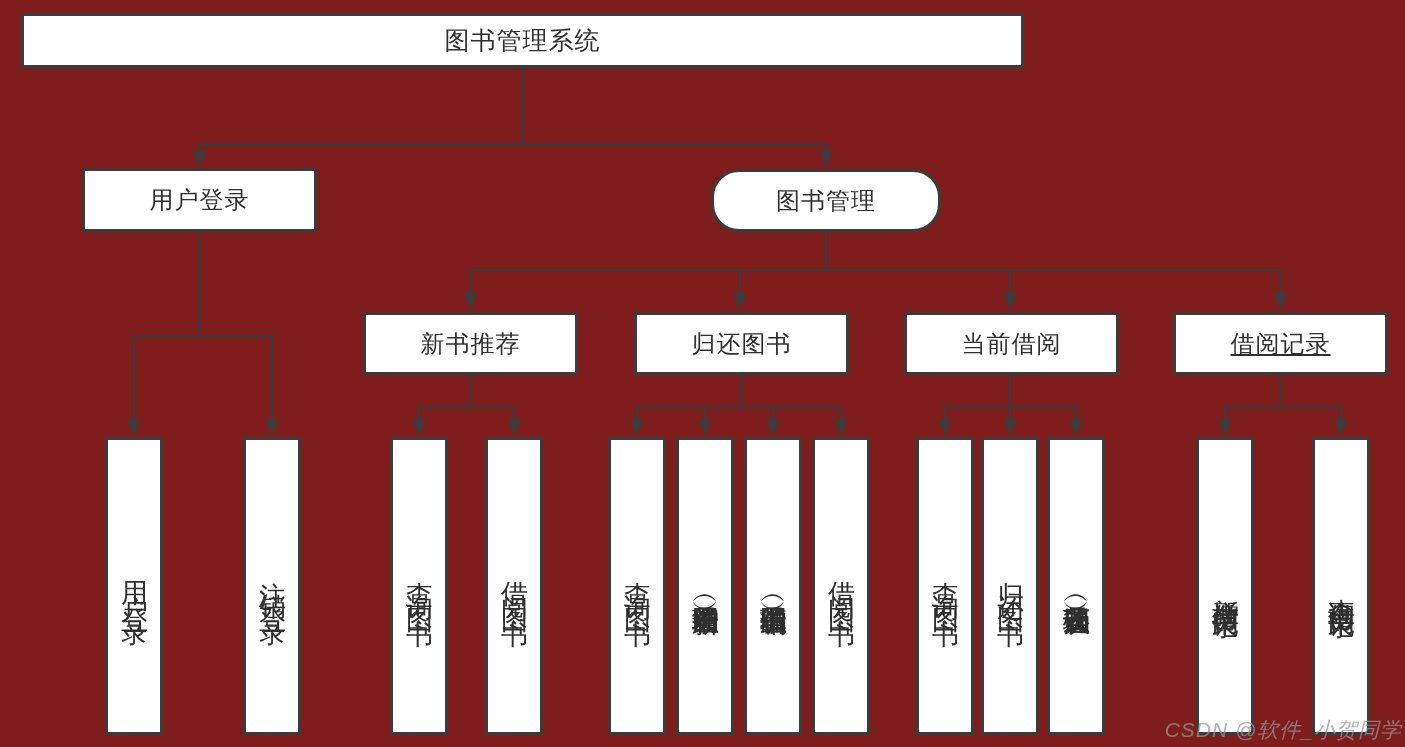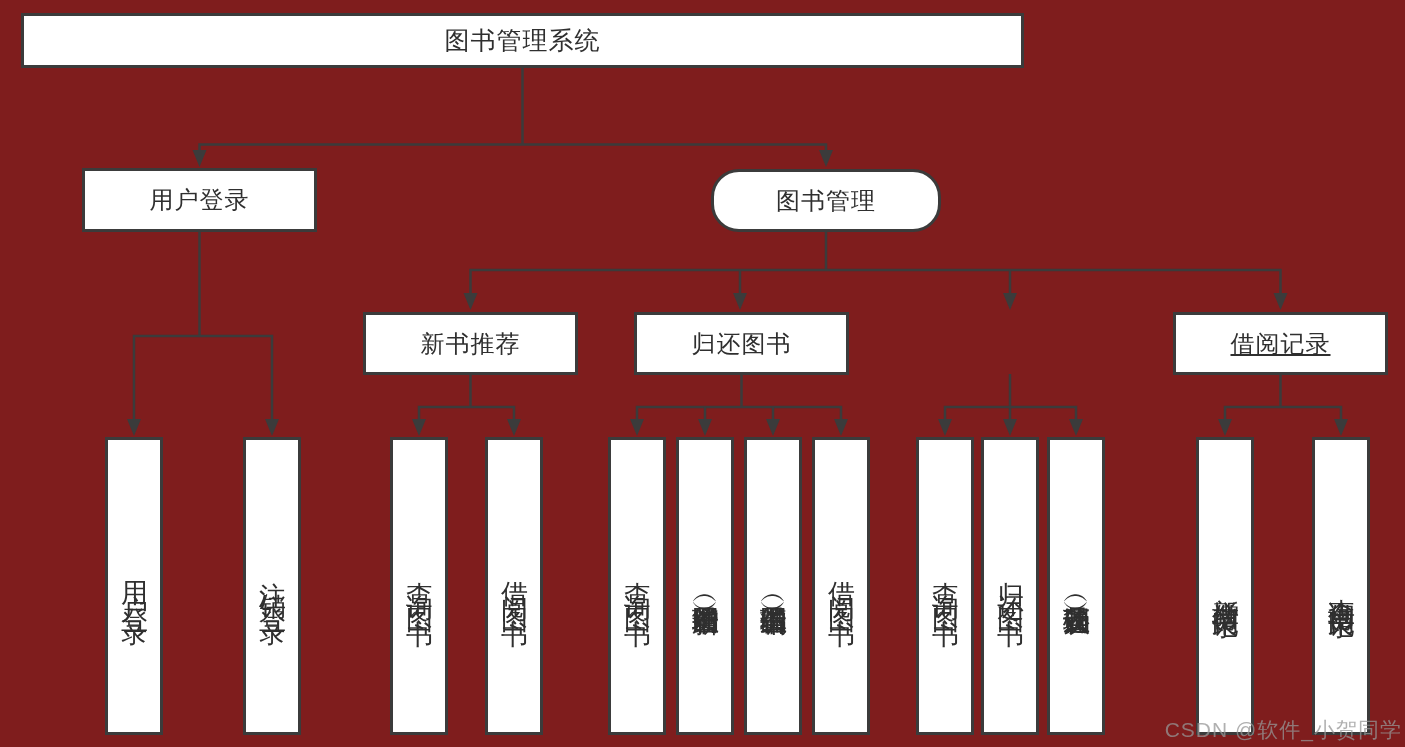--- a/index.html
+++ b/index.html
@@ -60,20 +60,21 @@
 
   .watermark {
     position: absolute;
     right: 3px;
     bottom: 3px;
     z-index: 5;
     font-size: 21px;
     color: rgba(150, 150, 150, 0.75);
     letter-spacing: 1px;
     white-space: nowrap;
+    font-style: italic;
   }
 </style>
 </head>
 <body>
 
 <div class="canvas">
 
   <svg class="wires" width="1405" height="747" viewBox="0 0 1405 747">
     <g stroke="#3b3b3b" stroke-width="2.5" fill="none">
 
@@ -125,20 +126,21 @@
     </g>
   </svg>
 
   <div class="node h" id="n-root">图书管理系统</div>
 
   <div class="node h" id="n-login">用户登录</div>
   <div class="node h" id="n-mgmt">图书管理</div>
 
   <div class="node h" id="n-newbook">新书推荐</div>
   <div class="node h" id="n-borrow">归还图书</div>
+  <div class="node h" id="n-current">当前借阅</div>
   <div class="node h" id="n-record">借阅记录</div>
 
   <div class="node v leaf sp-wide" id="n-l1">用户登录</div>
   <div class="node v leaf sp-wide" id="n-l2">注销登录</div>
 
   <div class="node v leaf sp-wide" id="n-l3">查询图书</div>
   <div class="node v leaf sp-wide" id="n-l4">借阅图书</div>
 
   <div class="node v leaf sp-wide" id="n-l5">查询图书</div>
   <div class="node v leaf sp-tight" id="n-l6">新增图书（管理员）</div>

